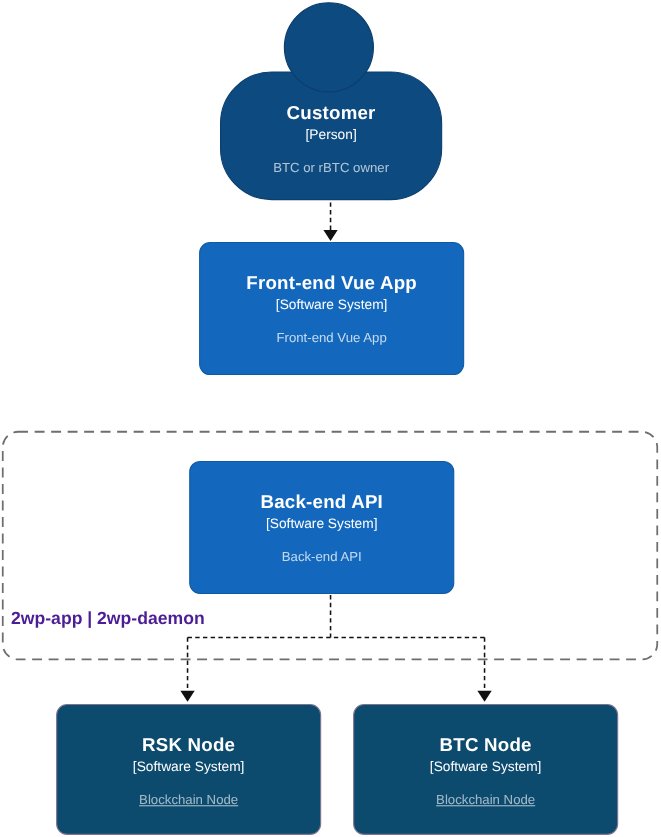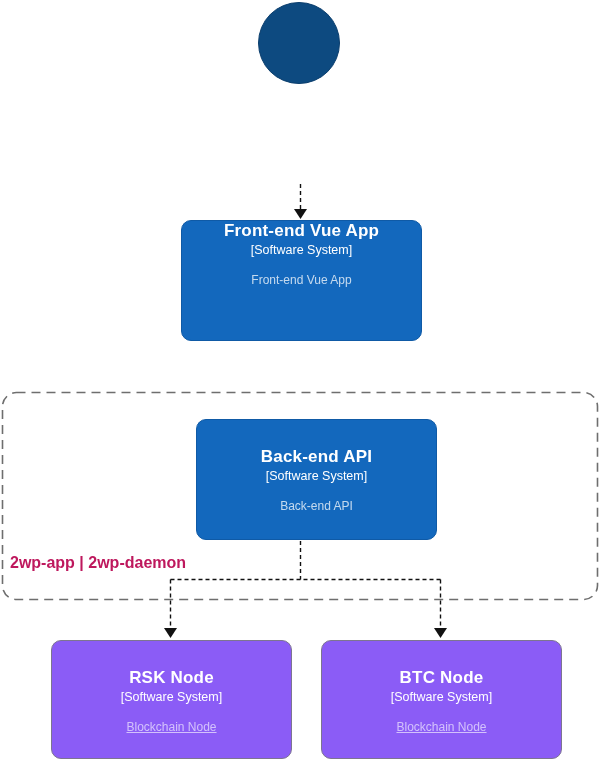--- a/index.html
+++ b/index.html
@@ -17,40 +17,40 @@
     display:flex;flex-direction:column;align-items:center;
     text-align:center;color:#ffffff;
     border-radius:10px;
     z-index:2;
   }
   .node .title{font-weight:bold;font-size:17px;line-height:20px;letter-spacing:.2px;}
   .node .meta{font-size:12.5px;line-height:15px;margin-top:2px;}
   .node .desc{font-size:12px;line-height:14px;margin-top:15px;}
   .sys{background:#1368bd;border:1px solid #0f5aa6;}
   .sys .desc{color:rgba(255,255,255,0.75);}
-  .ext{background:#8b5cf6;border:1px solid #7d7590;}
+  .ext{background:#0c4a6e;border:1px solid #7d7590;}
   .ext .desc{color:rgba(255,255,255,0.62);text-decoration:underline;}
   .person-body{
     background:#0d4a80;border:1px solid #0b3e6d;
     border-radius:47px;z-index:2;
   }
   .person-body .desc{color:rgba(255,255,255,0.68);}
   .person-head{
     position:absolute;left:258px;top:2px;width:82px;height:82px;
     background:#0d4a80;border:1px solid #0b3e6d;border-radius:50%;
     box-sizing:border-box;z-index:3;
   }
-  #node-frontend{left:181px;top:220px;width:241px;height:121px;}
-  #node-backend{left:196px;top:419px;width:241px;height:121px;padding-top:27px;}
+  #node-frontend{left:181px;top:220px;width:241px;height:121px;padding-top:27px;}
+  #node-backend{left:172px;top:419px;width:241px;height:121px;padding-top:27px;}
   #node-rsk{left:51px;top:640px;width:241px;height:119px;padding-top:27px;}
   #node-btc{left:321px;top:640px;width:241px;height:119px;padding-top:27px;}
   #node-customer-body{left:200px;top:65px;width:202px;height:117px;padding-top:27px;}
   .boundary-label{
     position:absolute;left:10px;top:553px;z-index:1;
-    color:#be185d;text-align:left;
+    color:#4c1d95;text-align:left;
   }
   .boundary-label .b-title{font-weight:bold;font-size:16px;line-height:19px;}
   .boundary-label .b-meta{font-size:11.5px;line-height:14px;margin-top:2px;}
   svg{display:block;}
 </style>
 </head>
 <body>
 
 <div class="canvas">
 
@@ -64,20 +64,25 @@
     <path d="M300.5 541 V 579.5 M170.5 579.5 H 440.5 M170.5 579.5 V 628 M440.5 579.5 V 628" fill="none" stroke="#111111" stroke-width="1.4" stroke-dasharray="4 3"></path>
     <polygon points="164,628 177,628 170.5,638" fill="#111111"></polygon>
     <polygon points="434,628 447,628 440.5,638" fill="#111111"></polygon>
   </svg>
 
   <div class="boundary-label">
     <div class="b-title">2wp-app | 2wp-daemon</div>
   </div>
 
   <div class="person-head"></div>
+  <div class="node person-body" id="node-customer-body">
+    <div class="title">Customer</div>
+    <div class="meta">[Person]</div>
+    <div class="desc">BTC or rBTC owner</div>
+  </div>
 
   <div class="node sys" id="node-frontend">
     <div class="title">Front-end Vue App</div>
     <div class="meta">[Software System]</div>
     <div class="desc">Front-end Vue App</div>
   </div>
 
   <div class="node sys" id="node-backend">
     <div class="title">Back-end API</div>
     <div class="meta">[Software System]</div>

